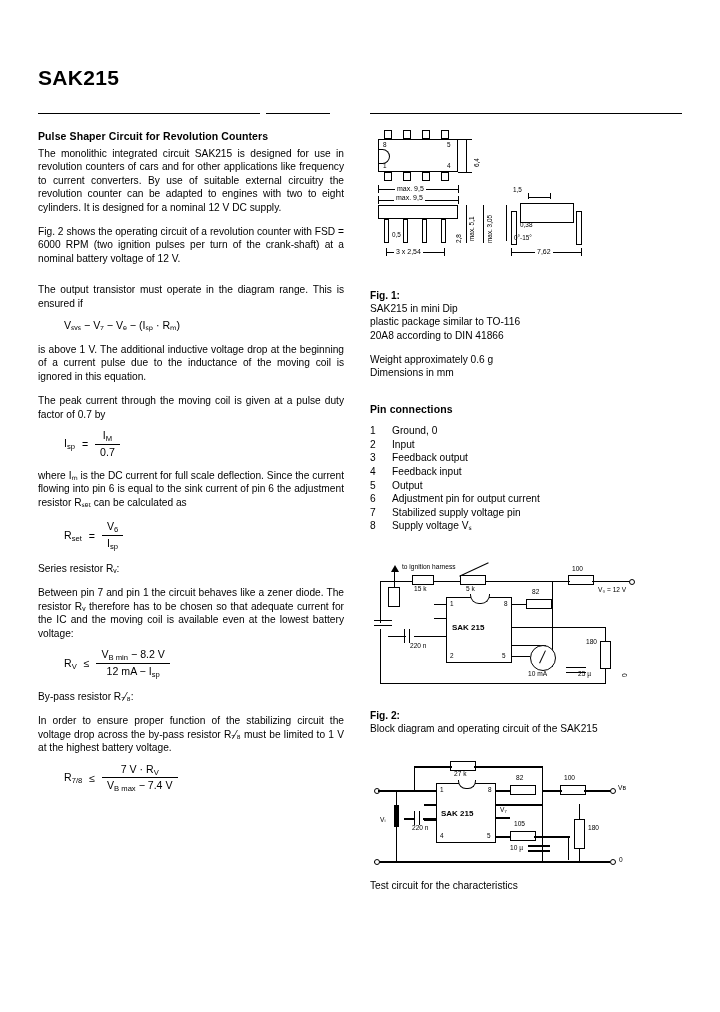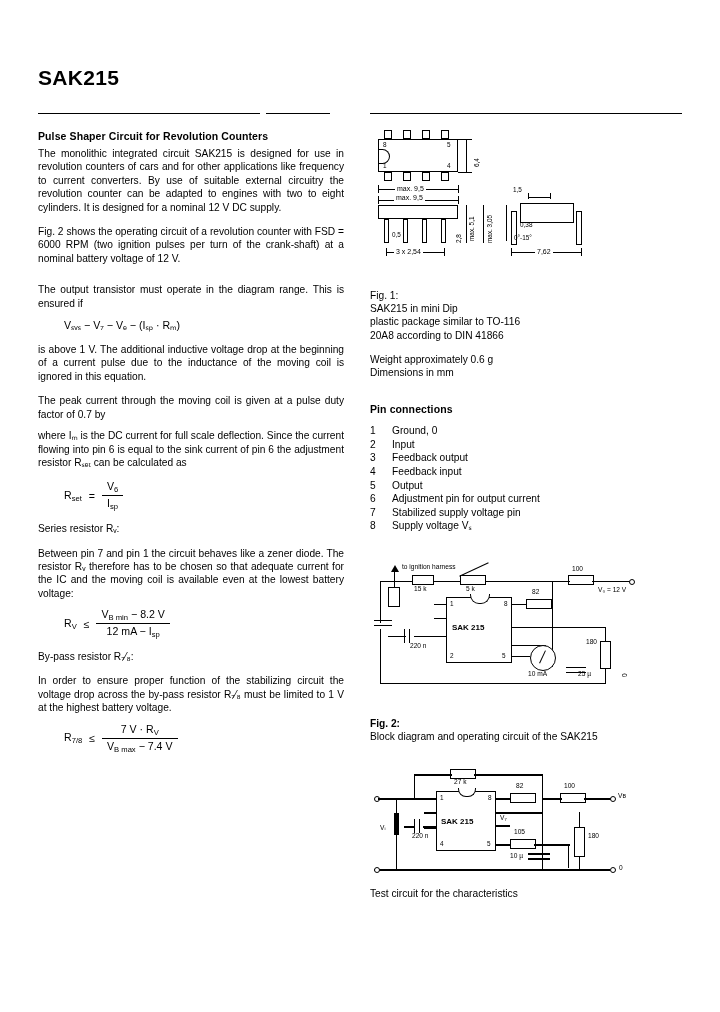--- a/index.html
+++ b/index.html
@@ -97,20 +97,28 @@
     <p class="body tight">The output transistor must operate in the diagram range. This is ensured if</p>
 
     <div class="formula">
       <span>Vₛᵥₛ − V₇ − Vₑ − (Iₛₚ · Rₘ)</span>
     </div>
 
     <p class="body">is above 1 V. The additional inductive voltage drop at the beginning of a current pulse due to the inductance of the moving coil is ignored in this equation.</p>
 
     <p class="body tight">The peak current through the moving coil is given at a pulse duty factor of 0.7 by</p>
 
+    <div class="formula">
+      <span class="eqlead"><span>I</span><sub>sp</sub></span>
+      <span class="eqlead">=</span>
+      <span class="frac">
+        <span class="num"><span>I</span><sub>M</sub></span>
+        <span class="den">0.7</span>
+      </span>
+    </div>
 
     <p class="body">where Iₘ is the DC current for full scale deflection. Since the current flowing into pin 6 is equal to the sink current of pin 6 the adjustment resistor Rₛₑₜ can be calculated as</p>
 
     <div class="formula">
       <span class="eqlead"><span>R</span><sub>set</sub></span>
       <span class="eqlead">=</span>
       <span class="frac">
         <span class="num"><span>V</span><sub>6</sub></span>
         <span class="den"><span>I</span><sub>sp</sub></span>
       </span>
@@ -214,21 +222,21 @@
         <div class="lbl" style="left:150px;top:97px;">0,38</div>
         <div class="lbl" style="left:144px;top:110px;">0°-15°</div>
         <div class="ln hl" style="left:141px;top:127px;width:70px;"></div>
         <div class="ln vl" style="left:141px;top:123px;height:8px;"></div>
         <div class="ln vl" style="left:211px;top:123px;height:8px;"></div>
         <div class="lbl" style="left:165px;top:123px;font-size:7px;background:#fff;padding:0 2px;">7,62</div>
       </div>
     </div>
 
     <div class="cap" style="margin-top:14px;">
-      <div style="font-weight:normal">Fig. 1:</div>
+      <div style="font-weight:bold">Fig. 1:</div>
       <div>SAK215 in mini Dip</div>
       <div>plastic package similar to TO-116</div>
       <div>20A8 according to DIN 41866</div>
       <div style="height:11px"></div>
       <div>Weight approximately 0.6 g</div>
       <div>Dimensions in mm</div>
     </div>
 
     <div style="margin-top:24px;">
       <h2 class="sec">Pin connections</h2>
@@ -341,21 +349,21 @@
 
       <div class="res" style="left:230px;top:84px;width:11px;height:28px;"></div>
       <div class="slbl" style="left:216px;top:82px;">180</div>
       <div class="w wv" style="left:235px;top:70px;height:14px;"></div>
       <div class="w wh" style="left:182px;top:70px;width:54px;"></div>
       <div class="w wv" style="left:235px;top:112px;height:14px;"></div>
       <div class="w wh" style="left:200px;top:126px;width:36px;"></div>
       <div class="slbl r90" style="left:252px;top:120px;transform:rotate(-90deg);transform-origin:left top;">0</div>
     </div>
 
-    <div class="cap figcap" style="margin-top:20px;">
+    <div class="cap figcap" style="margin-top:12px;">
       <div style="font-weight:bold">Fig. 2:</div>
       <div>Block diagram and operating circuit of the SAK215</div>
     </div>
 
     <div class="sch" style="margin-top:24px;height:110px;">
 
       <div class="res" style="left:80px;top:2px;width:26px;height:10px;"></div>
       <div class="slbl" style="left:84px;top:12px;">27 k</div>
       <div class="w wh" style="left:44px;top:7px;width:38px;"></div>
       <div class="w wh" style="left:104px;top:7px;width:68px;"></div>

